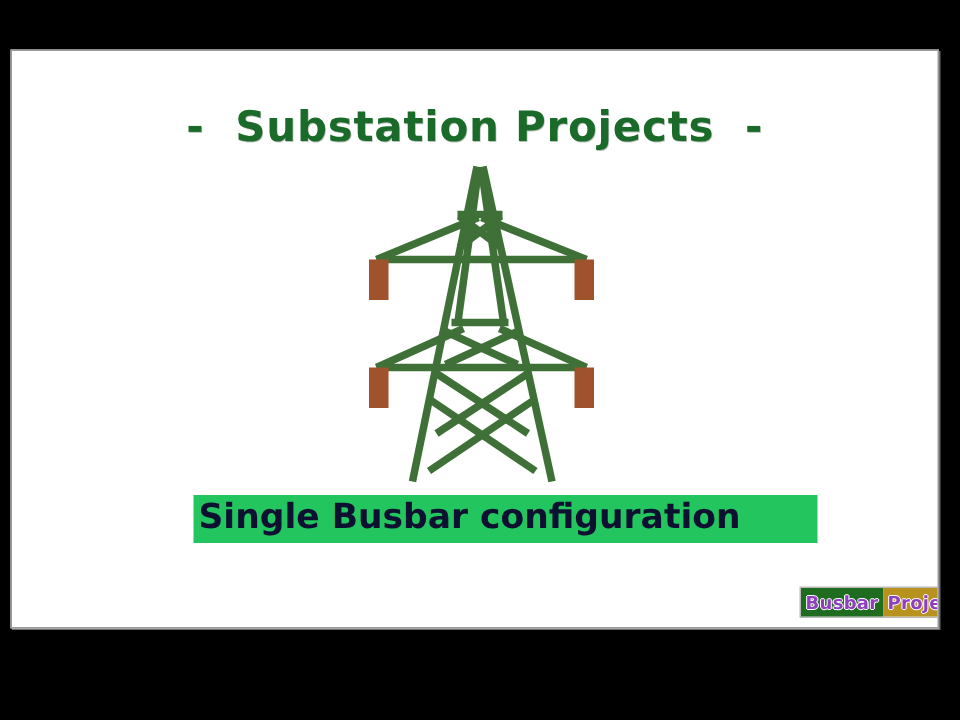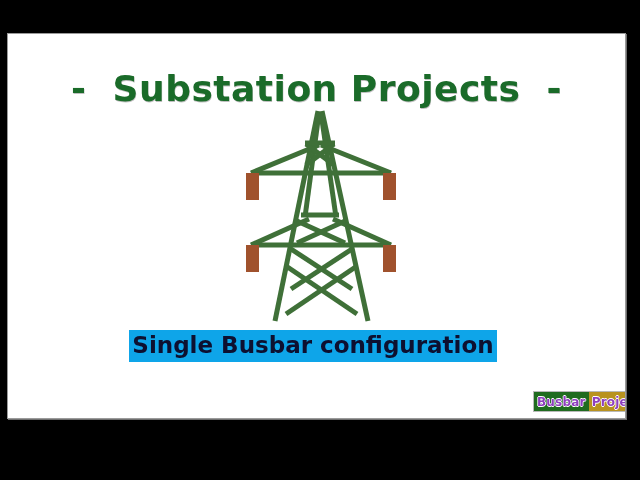--- a/index.html
+++ b/index.html
@@ -36,21 +36,21 @@
   }
 
   
   #title {
     position: absolute;
     left: 0;
     top: 34px;
     width: 100%;
     text-align: center;
     font-family: "DejaVu Sans", sans-serif;
-    font-size: 36px;
+    font-size: 28px;
     font-weight: bold;
     color: #1a6b29;
     letter-spacing: 0.5px;
     white-space: pre;
     text-shadow: 0.5px 0.5px 0 rgba(0,0,0,0.25);
   }
 
   
   #pylon-wrap {
     position: absolute;
@@ -61,21 +61,22 @@
   }
   #pylon-svg { display: block; width: 246px; height: 240px; }
 
   
   #caption-band {
     position: absolute;
     left: 121px;
     top: 296px;
     width: 368px;
     height: 32px;
-    background: #0ea5e9;
+    background: #22c55e;
+    padding-left: 48px;
   }
   #caption-text {
     position: absolute;
     left: 0;
     top: 0;
     width: 368px;
     height: 32px;
     line-height: 31px;
     text-align: center;
     font-family: "DejaVu Sans", sans-serif;

